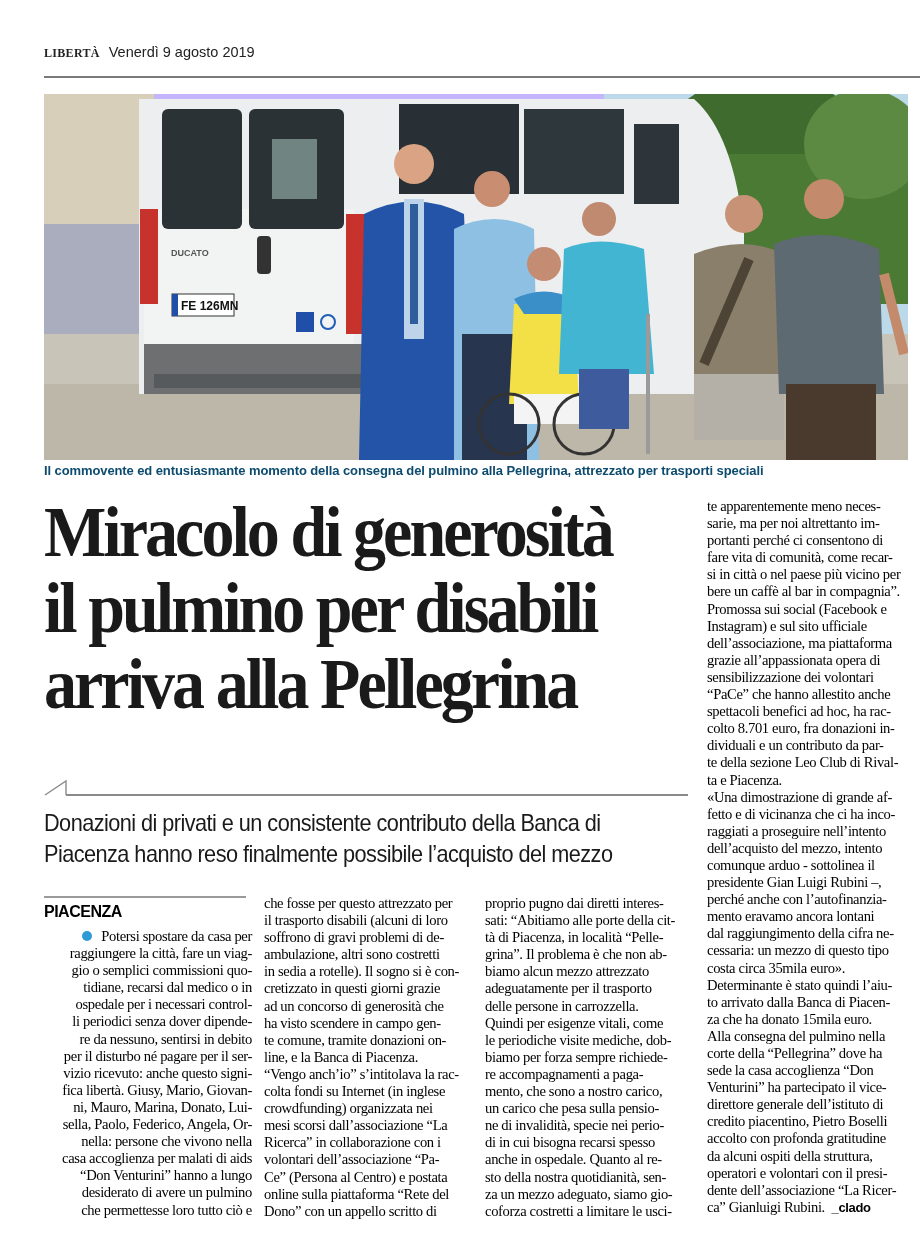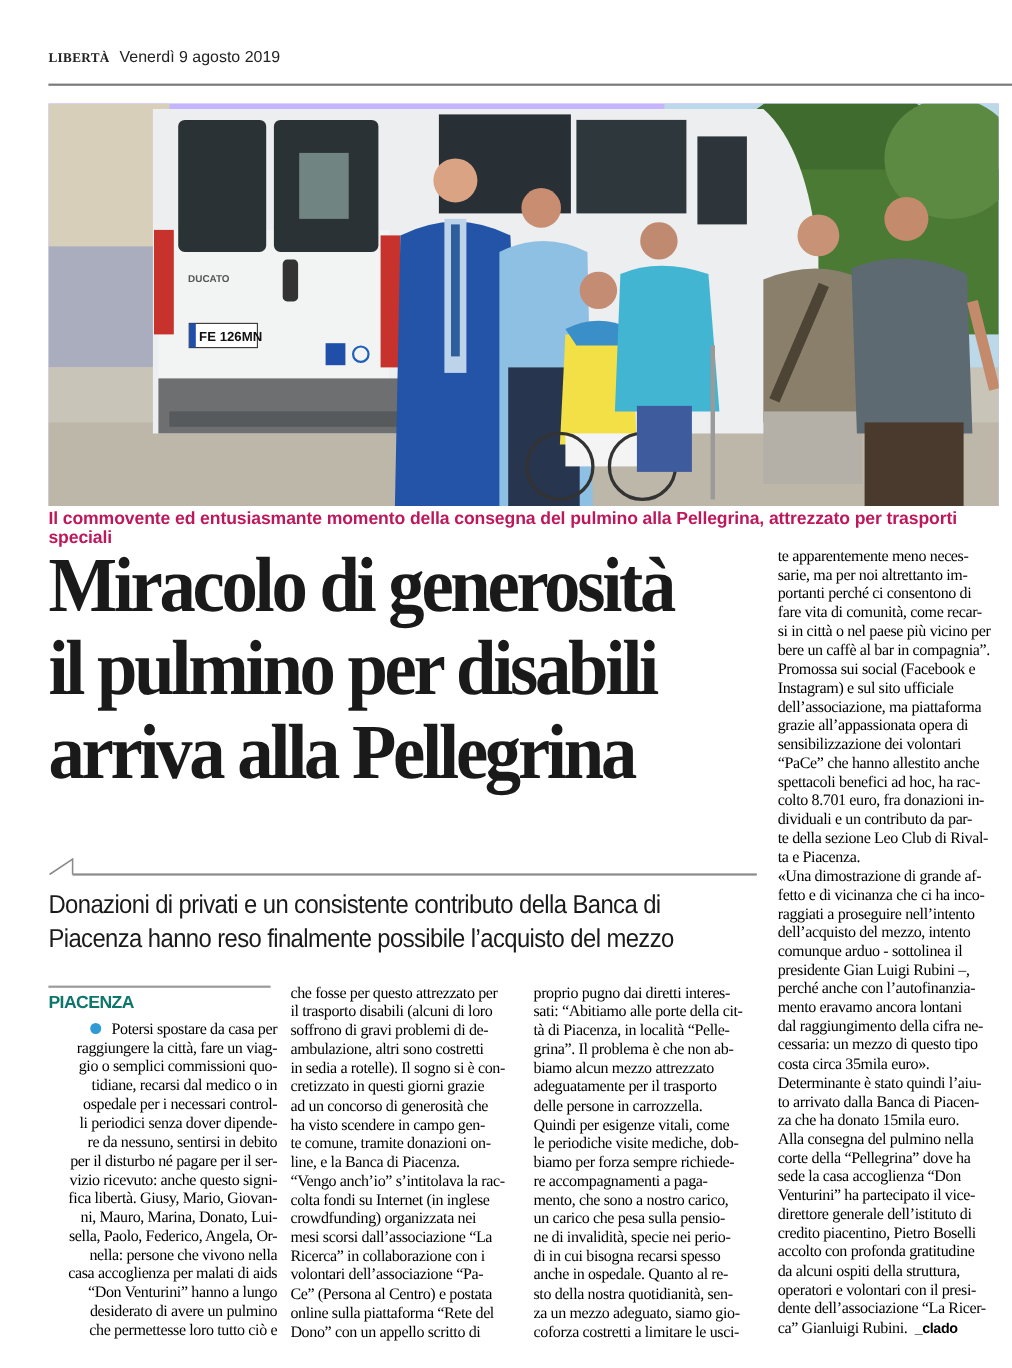--- a/index.html
+++ b/index.html
@@ -7,42 +7,42 @@
 
   
   .masthead { position: absolute; left: 44px; top: 44px; font-family: "Liberation Sans", sans-serif; font-size: 14.5px; color: #222; }
   .masthead .paper { font-family: "Liberation Serif", serif; font-weight: bold; letter-spacing: 0.3px; margin-right: 5px; font-size: 12px; }
   .top-rule { position: absolute; left: 44px; right: 0; top: 76px; height: 2px; background: #7a7a7a; }
 
   
   .photo { position: absolute; left: 44px; top: 94px; width: 864px; height: 366px; overflow: hidden; background: #c4b5fd; }
   .photo svg { display: block; }
 
-  .caption { position: absolute; left: 44px; top: 463px; width: 864px; font-family: "Liberation Sans", sans-serif; font-weight: bold; font-size: 16px; color: #be185d; letter-spacing: -0.1px; }
+  .caption { position: absolute; left: 44px; top: 463px; width: 864px; font-family: "Liberation Sans", sans-serif; font-weight: bold; font-size: 13px; color: #0c4a6e; letter-spacing: -0.1px; }
 
   
   .headline { position: absolute; left: 44px; top: 494px; width: 660px; font-family: "Liberation Serif", serif; font-weight: bold; font-size: 71px; line-height: 76px; letter-spacing: -3.2px; color: #1a1a1a; transform: scaleX(0.93); transform-origin: left top; }
   .headline div { white-space: nowrap; }
 
   .mid-rule { position: absolute; left: 66px; width: 622px; top: 794px; height: 1.5px; background: #8a8a8a; }
   .mid-rule-slash { position: absolute; left: 44px; top: 780px; width: 26px; height: 16px; }
 
   .subhead { position: absolute; left: 44px; top: 808px; width: 660px; font-family: "Liberation Sans", sans-serif; font-size: 23.6px; line-height: 31px; color: #1a1a1a; letter-spacing: -0.6px; transform: scaleX(0.92); transform-origin: left top; }
   .subhead div { white-space: nowrap; }
 
   
   .col { position: absolute; font-family: "Liberation Serif", serif; font-size: 14.6px; line-height: 17.1px; color: #000000; letter-spacing: -0.35px; }
   .col .ln { white-space: nowrap; }
   .col1 { left: 44px; top: 928px; width: 208px; text-align: right; }
   .col2 { left: 264px; top: 895px; width: 206px; }
   .col3 { left: 485px; top: 895px; width: 206px; }
   .col4 { left: 707px; top: 498px; width: 206px; }
 
   .col-rule-top { position: absolute; left: 44px; top: 896px; width: 202px; height: 2px; background: #9a9a9a; }
-  .kicker { position: absolute; left: 44px; top: 903px; font-family: "Liberation Sans", sans-serif; font-weight: bold; font-size: 16px; color: #0f766e; letter-spacing: -0.5px; }
+  .kicker { position: absolute; left: 44px; top: 903px; font-family: "Liberation Sans", sans-serif; font-weight: bold; font-size: 16px; color: #000000; letter-spacing: -0.5px; }
   .bullet { display: inline-block; width: 10px; height: 10px; border-radius: 50%; background: #2f9ad6; margin-right: 9px; vertical-align: 0px; }
   .sig { font-family: "Liberation Sans", sans-serif; font-weight: bold; font-size: 13px; }
 </style>
 </head>
 <body>
 
 <div class="masthead">
   <span class="paper">LIBERTÀ</span>
   <span>Venerdì 9 agosto 2019</span>
 </div>

